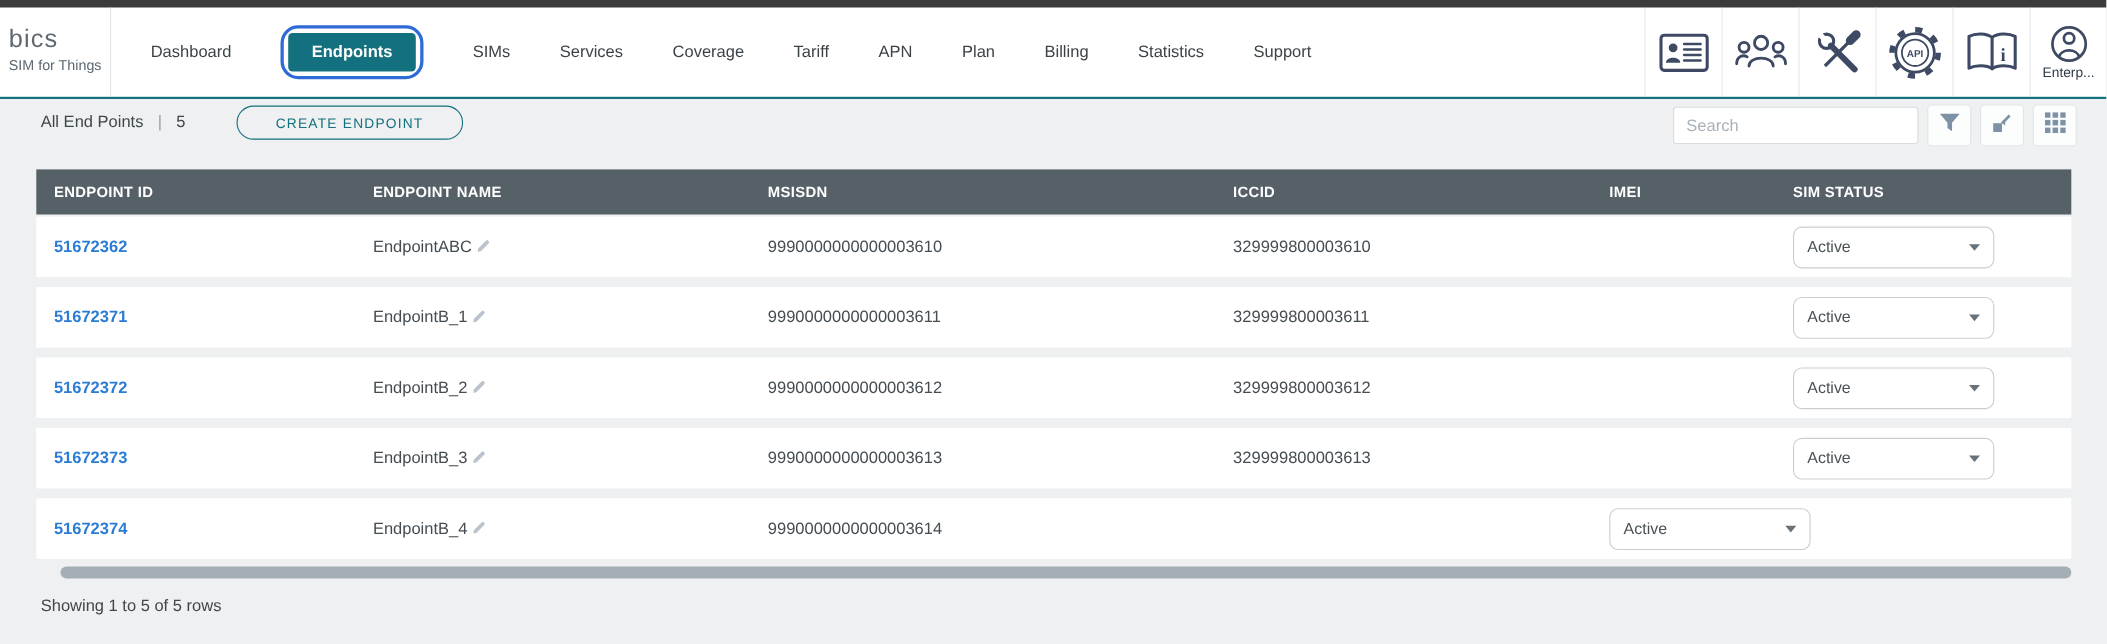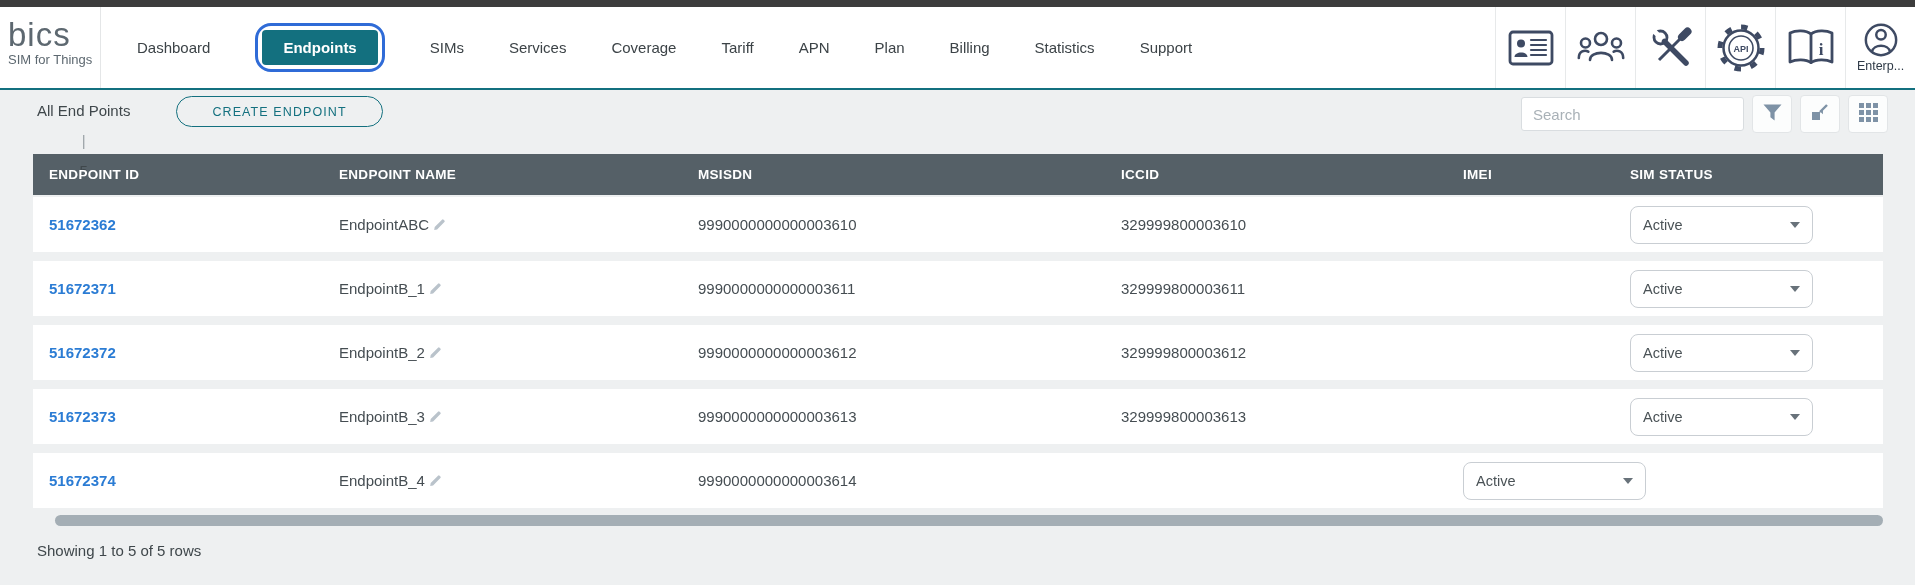--- a/index.html
+++ b/index.html
@@ -4,42 +4,42 @@
 <style>
   * { margin:0; padding:0; box-sizing:border-box; }
   html,body { width:1915px; height:585px; overflow:hidden;
     font-family:"Liberation Sans", sans-serif; background:var(--page-bg,#eef0f1); }
 
   .topbar { height:7px; background:var(--topbar,#3c3c3c); }
 
   .navbar { height:83px; background:#fff; border-bottom:2px solid var(--accent,#13707f);
     display:flex; align-items:stretch; }
   .brand { width:100px; padding:12px 0 0 8px; color:#5d6870; }
-  .brand-name { font-size:33px; line-height:32px; letter-spacing:1px; }
+  .brand-name { font-size:23px; line-height:32px; letter-spacing:1px; }
   .brand-tagline { font-size:13px; margin-top:1px; white-space:nowrap; }
   .vdiv { width:1px; background:#e4e6e7; }
 
   .nav-items { display:flex; align-items:center; margin-left:36px; gap:45px;
     font-size:15px; color:#3c4347; white-space:nowrap; }
   .nav-item { cursor:pointer; }
   .nav-active-wrap { border:3px solid var(--focus,#2f6bd7); border-radius:16px;
     padding:4px; background:#fff; }
   .nav-active { display:block; background:var(--accent,#13707f); color:#fff;
     font-weight:bold; padding:9px 21px; border-radius:4px; font-size:15px; cursor:pointer; }
 
   .icon-cluster { display:flex; margin-left:auto; align-items:stretch; }
   .icon-cell { width:70px; border-left:1px solid #e7e9ea; display:flex;
     flex-direction:column; align-items:center; justify-content:center;
     color:#3e4a63; cursor:pointer; }
   .icon-cell svg { display:block; }
   .icon-label { font-size:12.5px; color:#2f3a47; margin-top:1px; }
 
   .toolbar { display:flex; align-items:flex-start; padding:5px 27px 0 37px; height:64px; }
   .list-title { display:flex; align-items:center; gap:13px; font-size:15px;
-    color:#3f474b; margin-top:7px;flex-direction:column; }
+    color:#3f474b; margin-top:7px; }
   .title-sep { color:#9aa1a6; }
   .create-btn { margin-left:46px; margin-top:1px; height:31px; padding:0 35px;
     border:1px solid var(--accent,#13707f); border-radius:16px; background:transparent;
     color:var(--accent,#13707f); font-size:12.5px; letter-spacing:1.1px;
     font-family:"Liberation Sans", sans-serif; cursor:pointer; }
   .toolbar-right { margin-left:auto; display:flex; gap:8px; align-items:flex-start; }
   .search-input { width:223px; height:34px; margin-top:2px; border:1px solid #d9dde0;
     border-radius:3px; padding:0 11px; font-size:15px; color:#4a5256; background:#fff;
     font-family:"Liberation Sans", sans-serif; outline:none; }
   .search-input::placeholder { color:#a9b1b7; }

